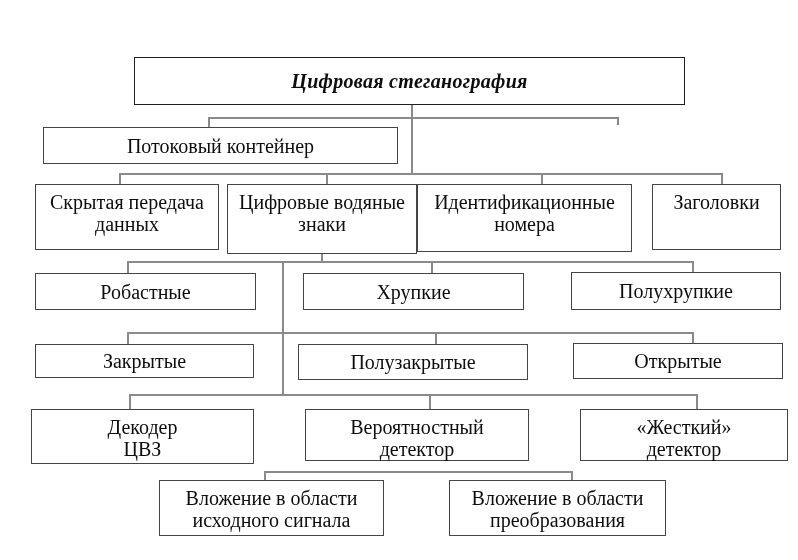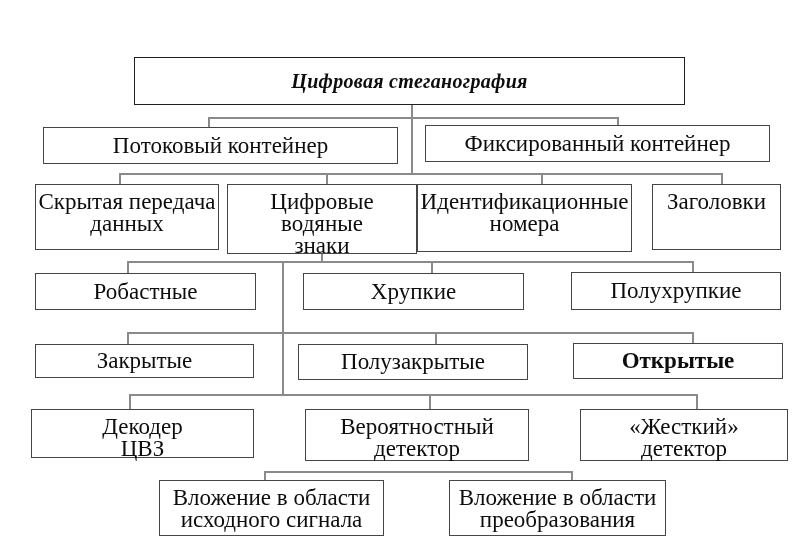--- a/index.html
+++ b/index.html
@@ -13,21 +13,21 @@
   }
   #connectors{position:absolute;left:0;top:0;width:798px;height:560px;}
   .node{
     position:absolute;
     box-sizing:border-box;
     border:1.5px solid #454545;
     background:#ffffff;
     display:flex;
     justify-content:center;
     text-align:center;
-    font-size:23px;
+    font-size:20px;
     line-height:22px;
   }
   .node .label{white-space:pre-line;}
   .v-center{align-items:center;}
   .v-top{align-items:flex-start;padding-top:6px;}
   .root-node{
     border:1.5px solid #1f1f1f;
     font-weight:bold;
     font-style:italic;
     font-size:20px;
@@ -66,23 +66,20 @@
   </svg>
 
   <div class="node root-node" style="left:134px;top:57px;width:551px;height:48px;">
     <span class="label">Цифровая стеганография</span>
   </div>
 
   <div class="node v-center" style="left:43px;top:127px;width:355px;height:37px;">
     <span class="label">Потоковый контейнер</span>
   </div>
 
-  <div class="node v-center" style="left:425px;top:125px;width:345px;height:37px;">
-    <span class="label">Фиксированный контейнер</span>
-  </div>
 
   <div class="node v-top" style="left:35px;top:184px;width:184px;height:66px;">
     <span class="label">Скрытая передача
 данных</span>
   </div>
 
   <div class="node v-top" style="left:227px;top:184px;width:190px;height:70px;">
     <span class="label">Цифровые водяные
 знаки</span>
   </div>
@@ -109,25 +106,25 @@
   </div>
 
   <div class="node v-center" style="left:35px;top:344px;width:219px;height:34px;">
     <span class="label">Закрытые</span>
   </div>
 
   <div class="node v-center" style="left:298px;top:344px;width:230px;height:36px;">
     <span class="label">Полузакрытые</span>
   </div>
 
-  <div class="node v-center" style="left:573px;top:343px;width:210px;height:36px;font-weight:bold;">
+  <div class="node v-center" style="left:573px;top:343px;width:210px;height:36px;">
     <span class="label">Открытые</span>
   </div>
 
-  <div class="node v-top" style="left:31px;top:409px;width:223px;height:49px;">
+  <div class="node v-top" style="left:31px;top:409px;width:223px;height:55px;">
     <span class="label">Декодер
 ЦВЗ</span>
   </div>
 
   <div class="node v-top" style="left:305px;top:409px;width:224px;height:52px;">
     <span class="label">Вероятностный
 детектор</span>
   </div>
 
   <div class="node v-top" style="left:580px;top:409px;width:208px;height:52px;">

